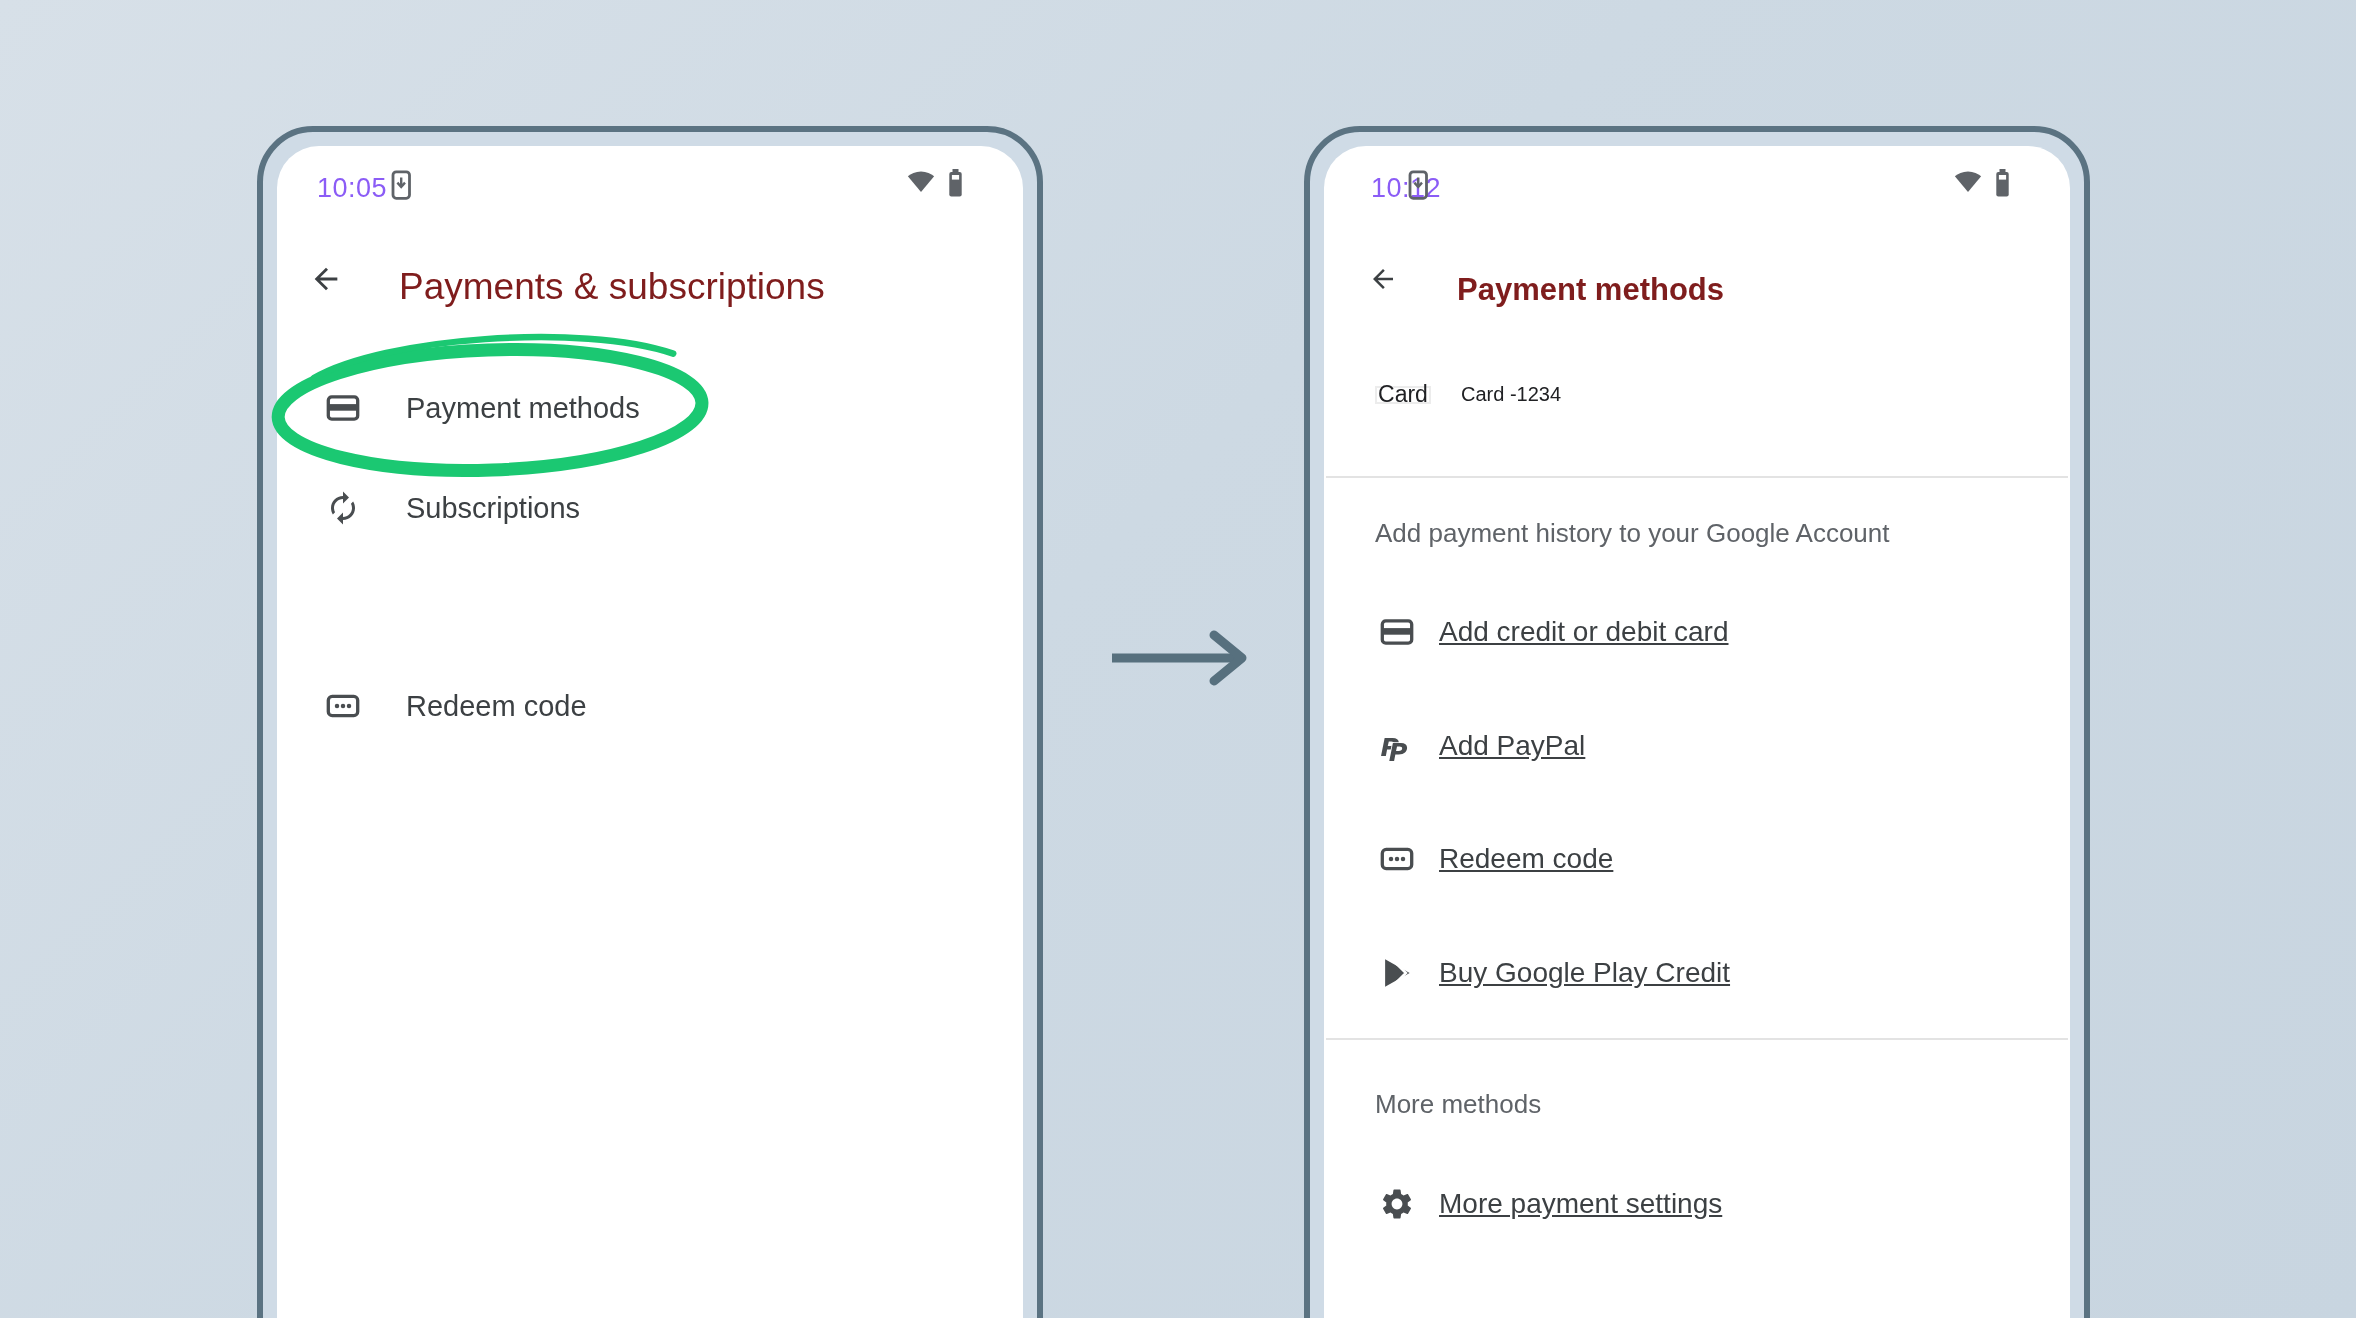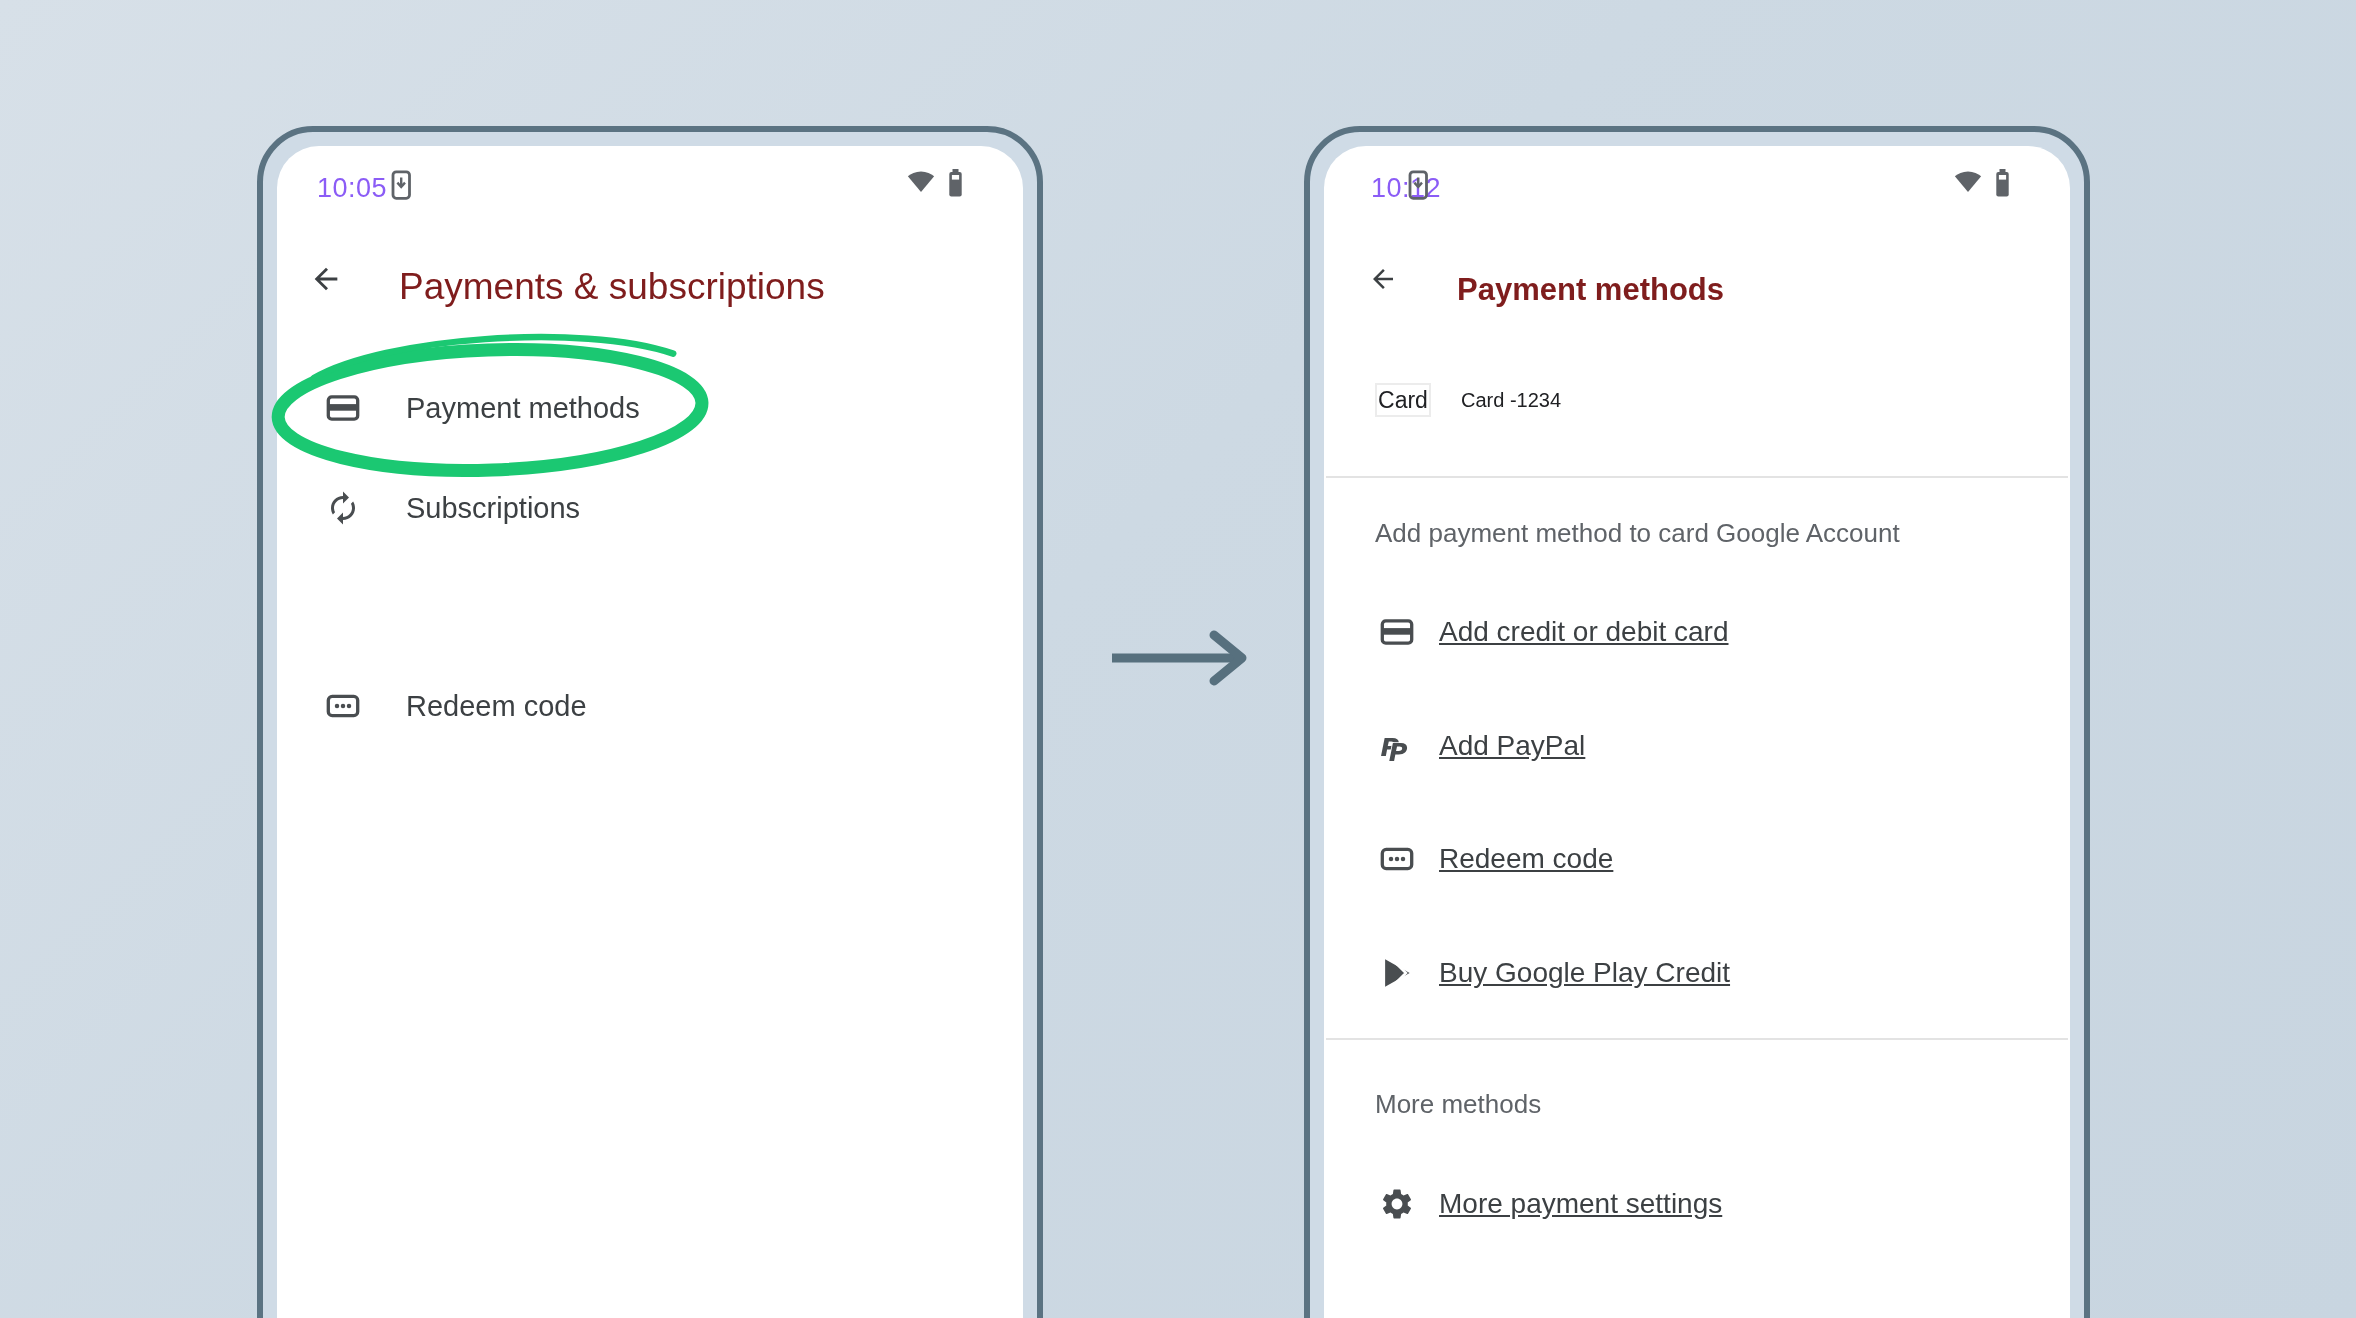--- a/index.html
+++ b/index.html
@@ -48,21 +48,21 @@
   .mrow .icn{width:36px;height:36px;color:#494d50;flex:0 0 auto;display:block;}
   .mrow .lbl{margin-left:45px;font-size:29px;color:#3c4043;white-space:nowrap;}
   .phone-right .mrow{left:55px;}
   .phone-right .mrow .lbl{margin-left:24px;font-size:28px;text-decoration:underline;}
   .sec-header{
     position:absolute;left:51px;font-size:26px;color:#5f6368;white-space:nowrap;
   }
   .divider{position:absolute;left:2px;right:2px;height:2px;background:#e3e3e3;}
   .card-row{position:absolute;left:51px;top:237px;display:flex;align-items:center;cursor:pointer;}
   .card-chip{
-    width:56px;height:34px;border:2px solid #ececec;border-radius:0;
+    width:56px;height:18px;border:2px solid #ececec;border-radius:0;
     display:flex;align-items:center;justify-content:center;
     font-size:23px;color:#202124;box-sizing:border-box;
   }
   .card-label{margin-left:30px;font-size:20px;color:#202124;}
   .green-circle{position:absolute;left:-22px;top:174px;pointer-events:none;}
   .transition-arrow{position:absolute;left:1106px;top:628px;color:#57707e;}
   svg{display:block;}
 </style>
 </head>
 <body>
@@ -220,21 +220,21 @@
       </button>
       <h1 class="page-title">Payment methods</h1>
 
       <div class="card-row">
         <span class="card-chip">Card</span>
         <span class="card-label">Card -1234</span>
       </div>
 
       <div class="divider" style="top:330px"></div>
 
-      <div class="sec-header" style="top:372px">Add payment method to card Google Account</div>
+      <div class="sec-header" style="top:372px">Add payment history to your Google Account</div>
 
       <div class="mrow" style="top:464px">
         <span class="icn">
             <svg width="36" height="36" viewBox="0 0 24 24">
               <use href="#i-card"></use>
             </svg>
           </span>
         <span class="lbl">Add credit or debit card</span>
       </div>
       <div class="mrow" style="top:578px">

